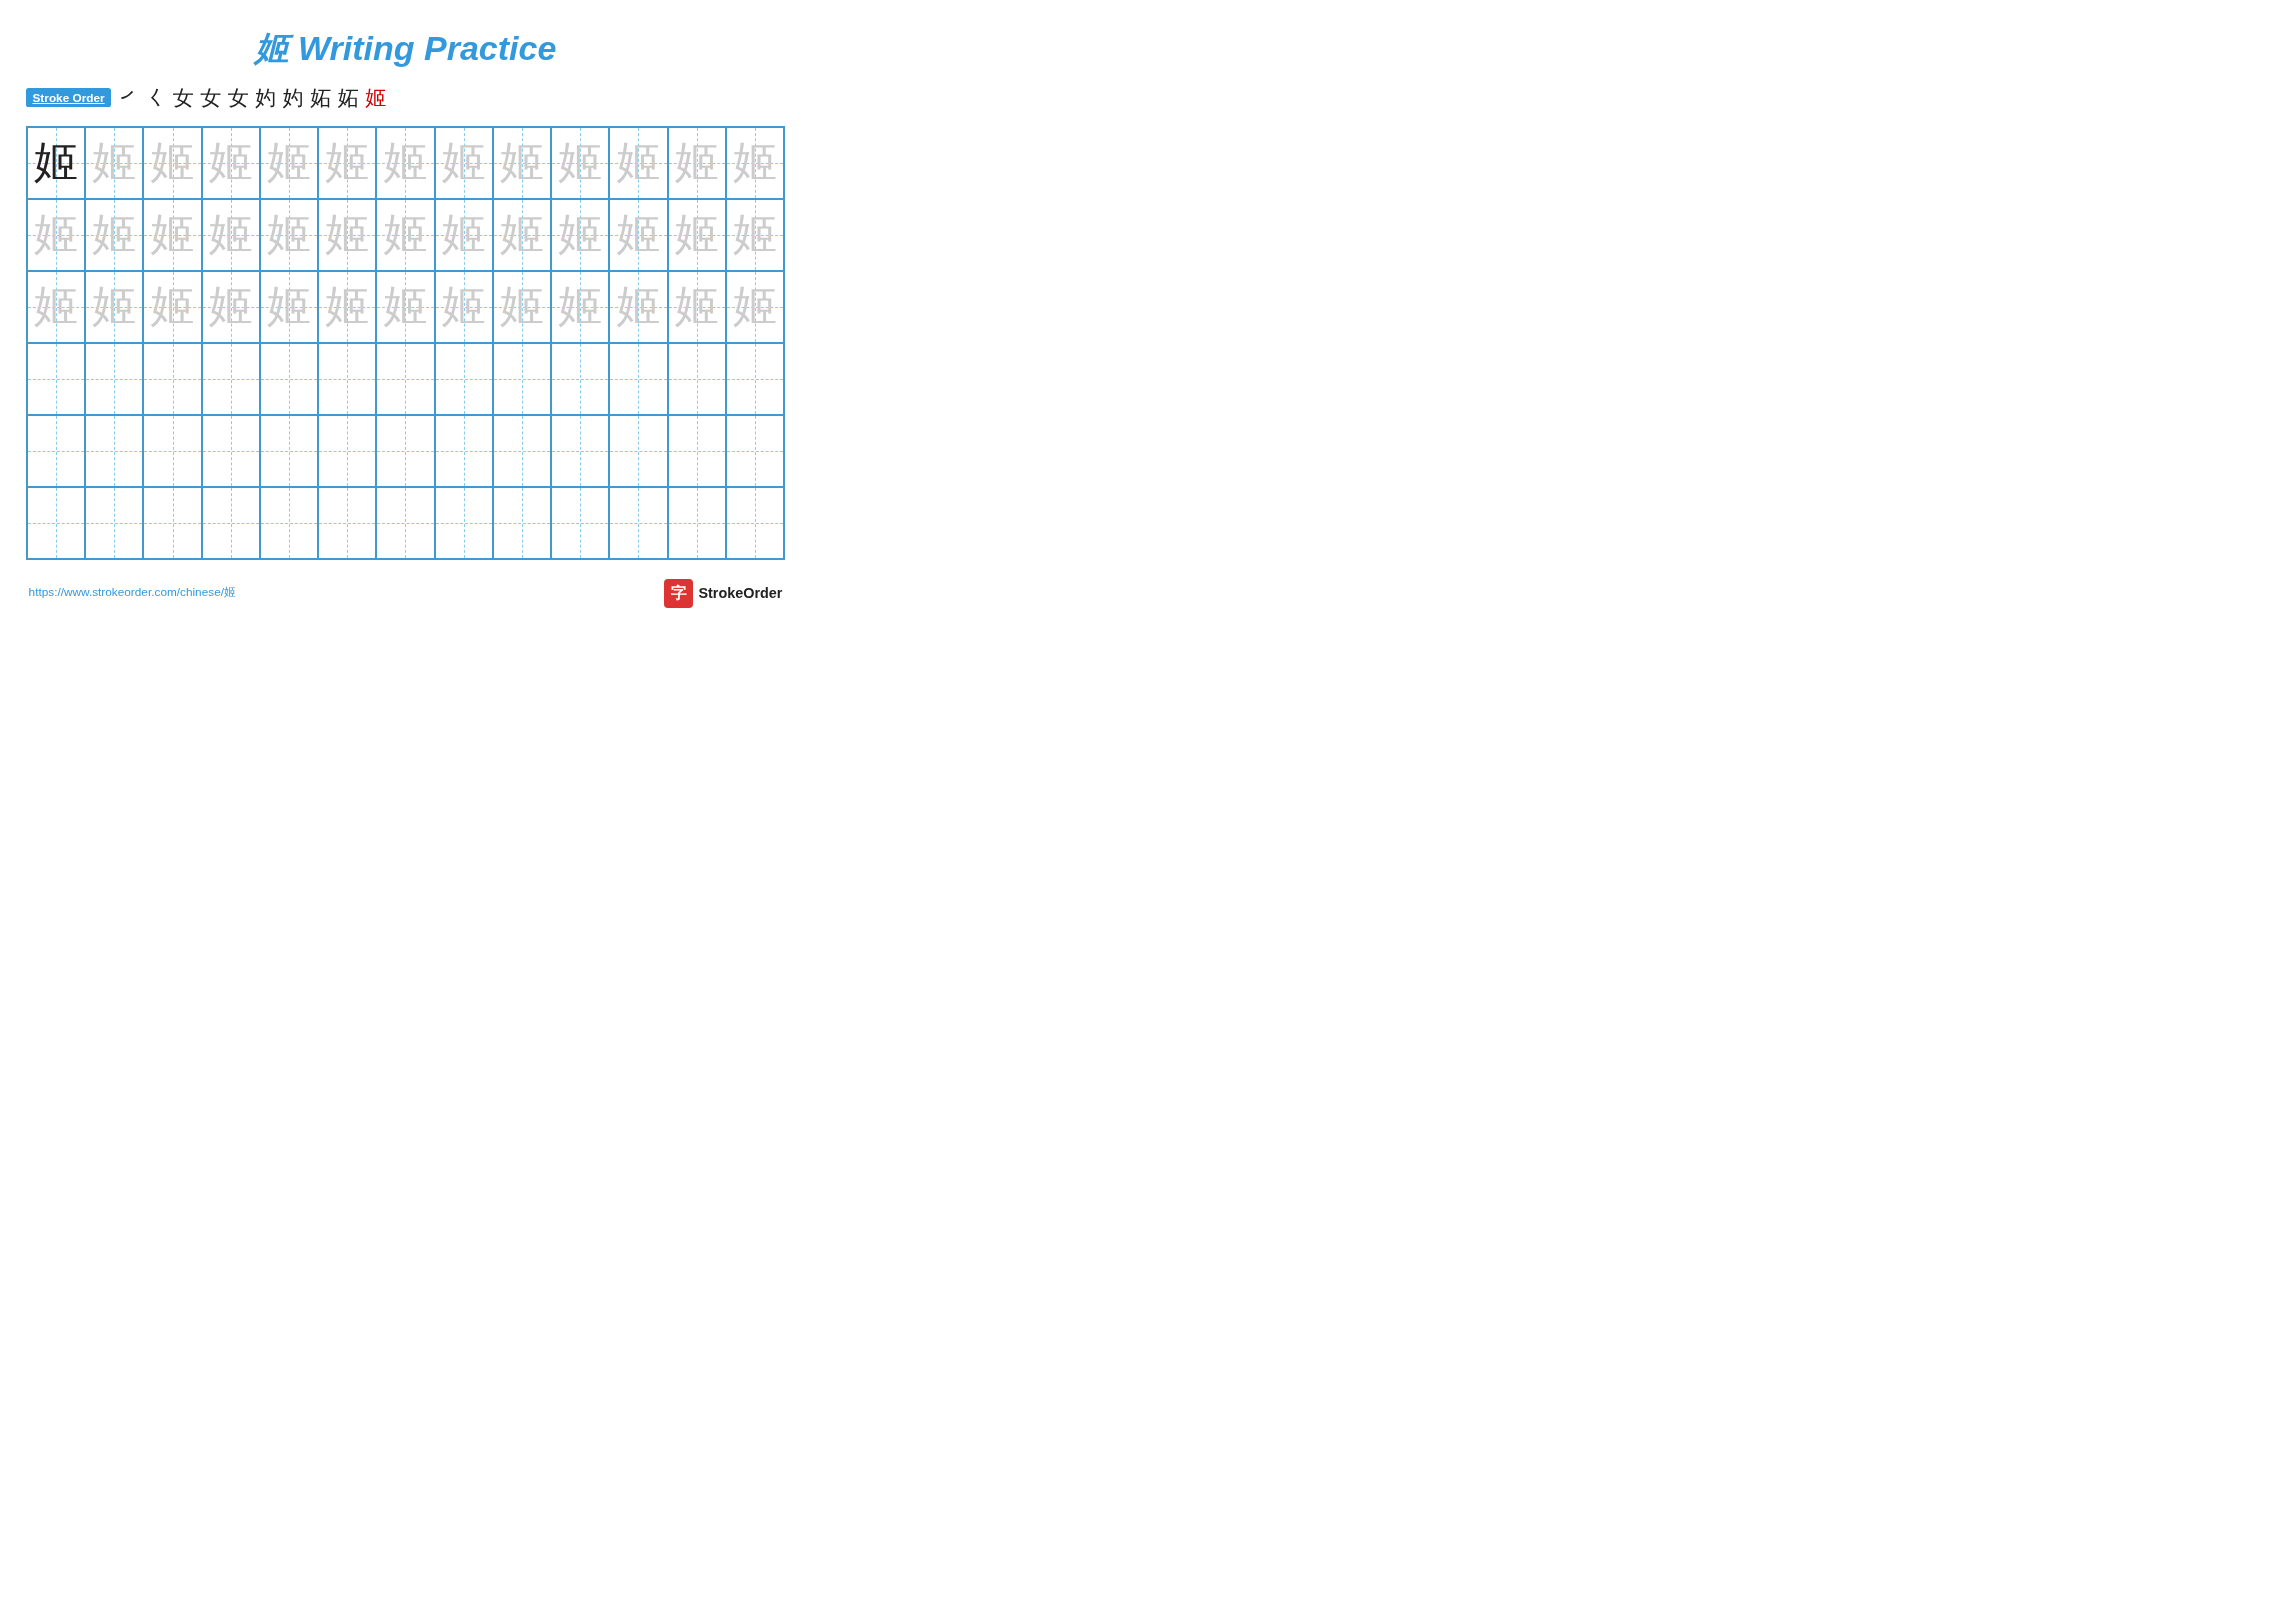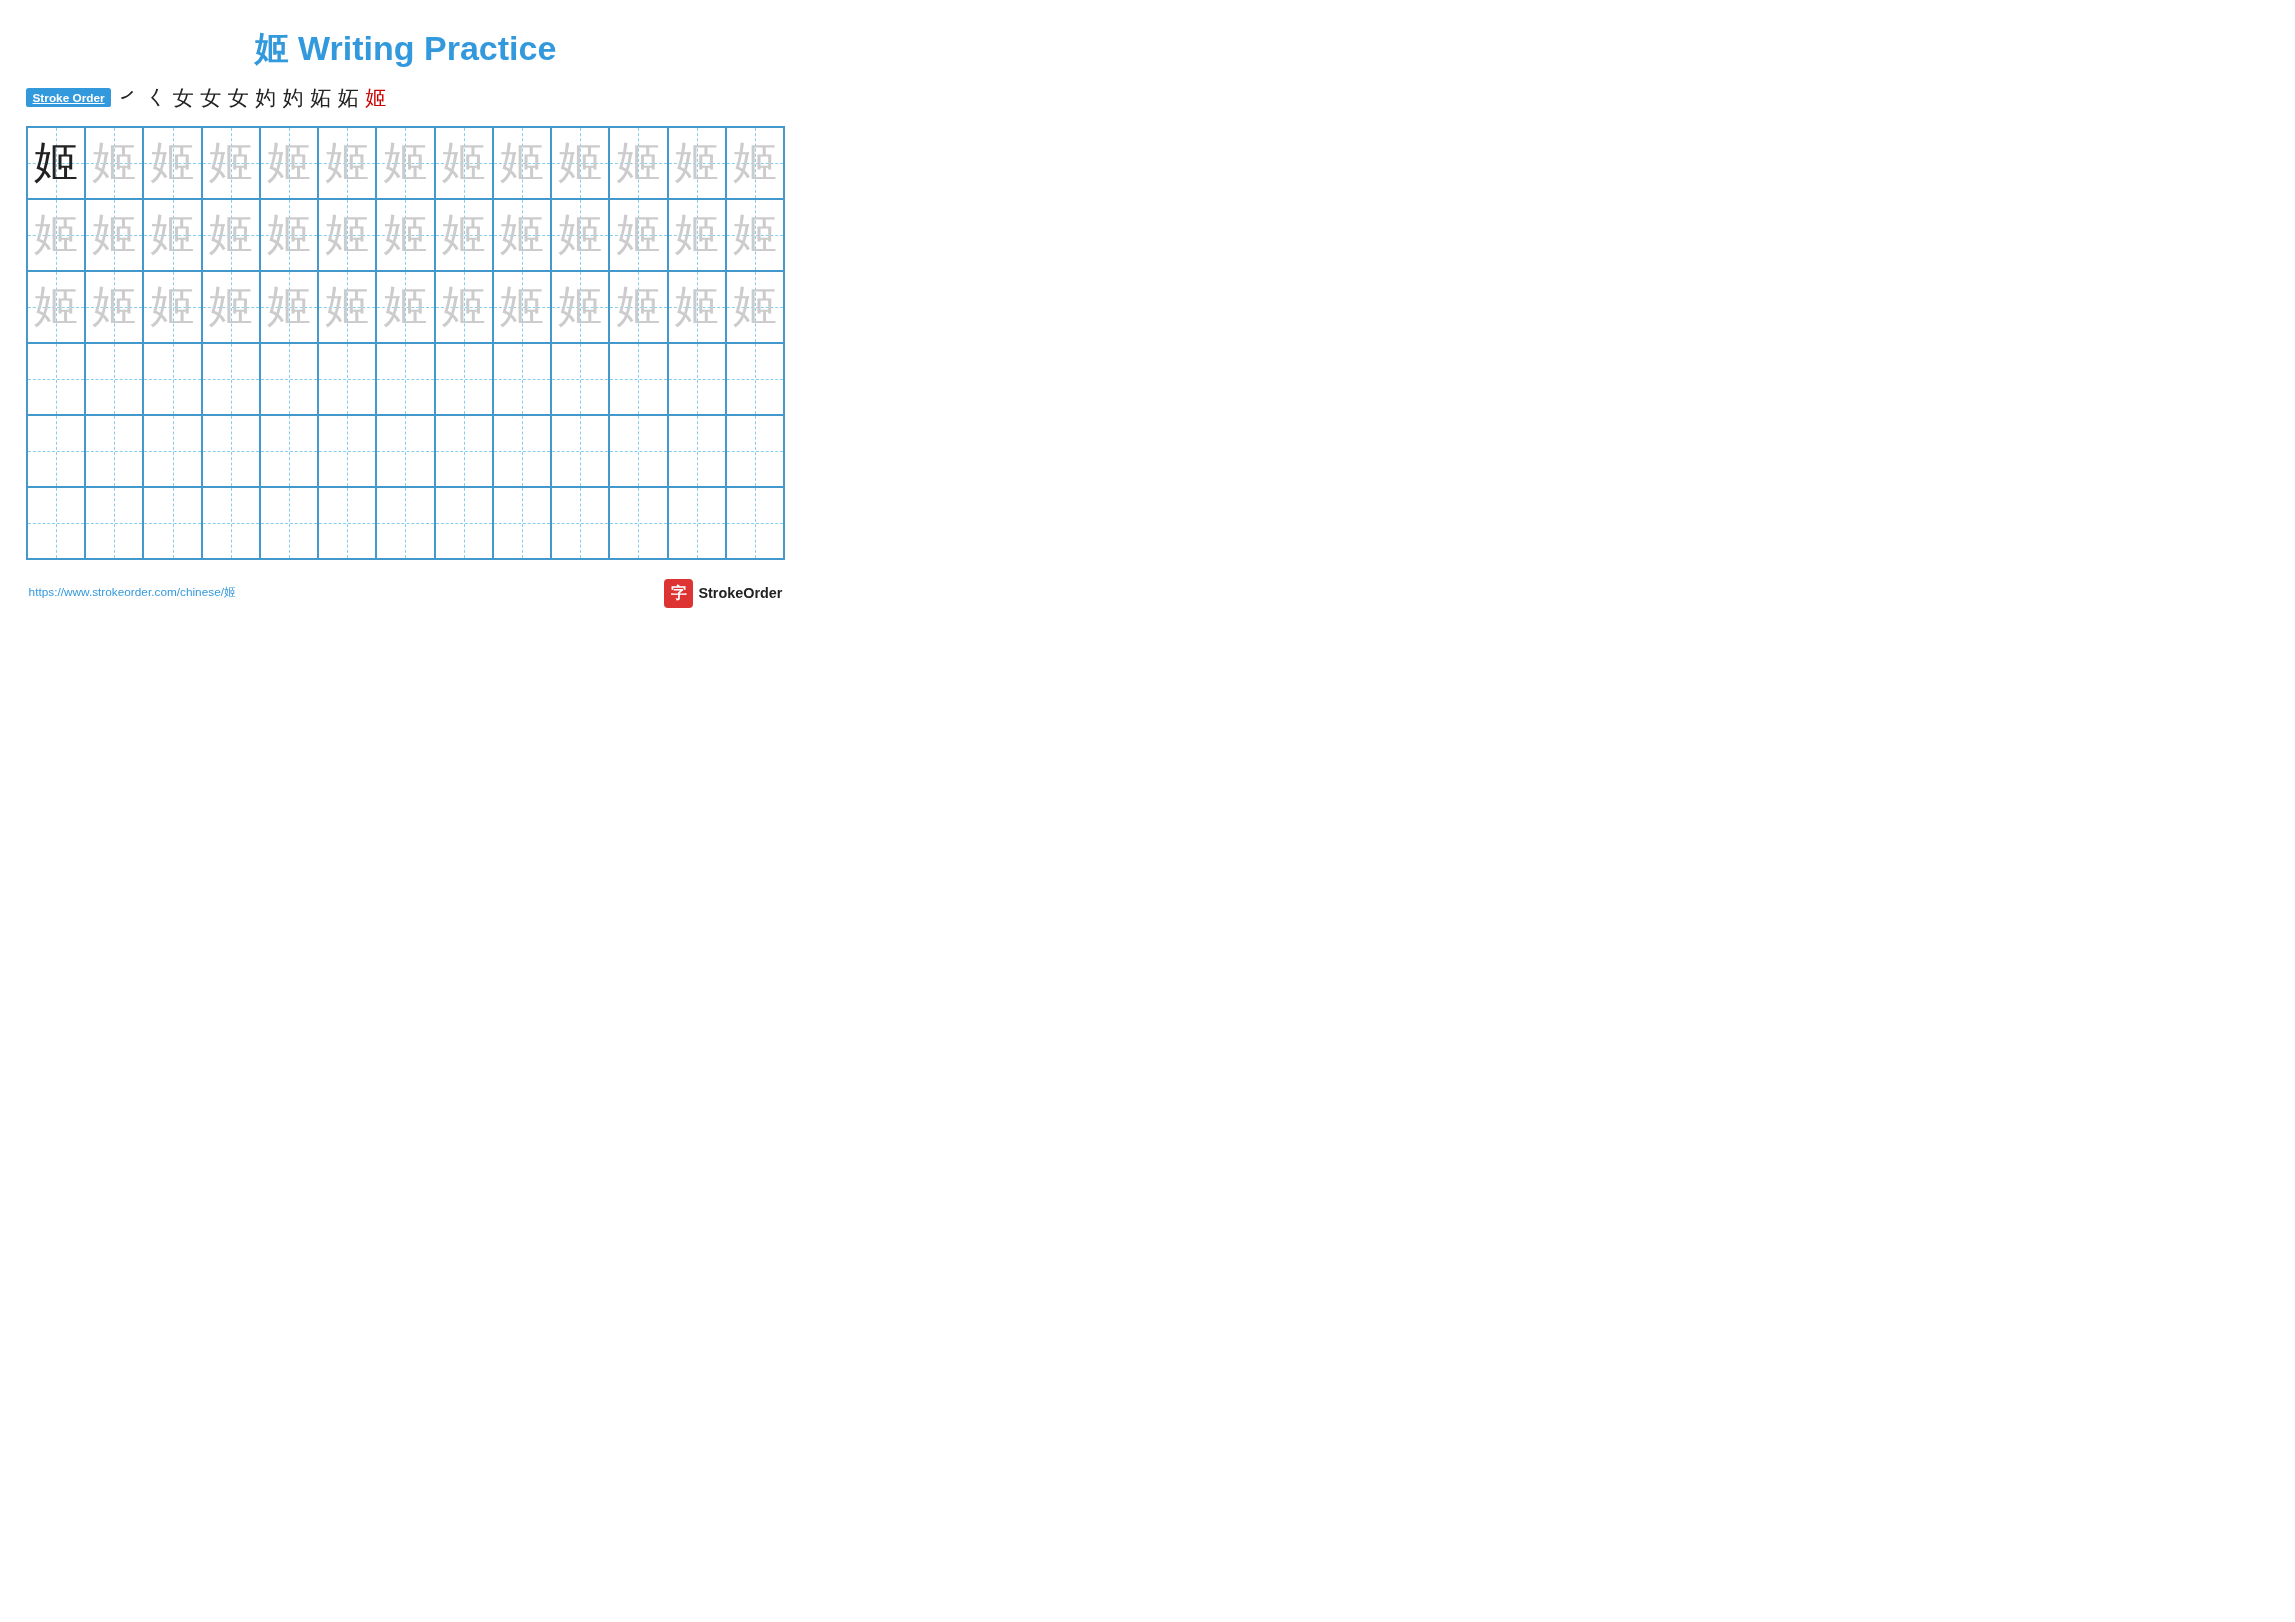--- a/index.html
+++ b/index.html
@@ -13,20 +13,21 @@
     }
 
     
     .page-title {
       text-align: center;
       font-size: 34px;
       font-weight: bold;
       color: #3399dd;
       margin-bottom: 11.8px;
       margin-top: 6.5px;
+      font-style: italic;
     }
 
     
     .stroke-order-row {
       display: flex;
       align-items: center;
       gap: 6.5px;
       margin-bottom: 14.4px;
       font-size: 21px;
     }

